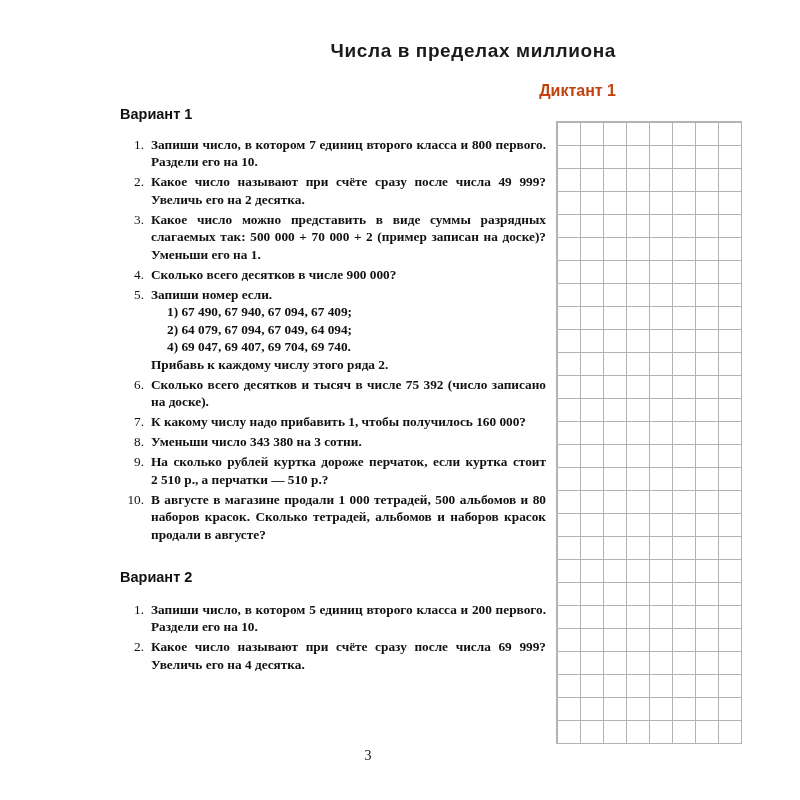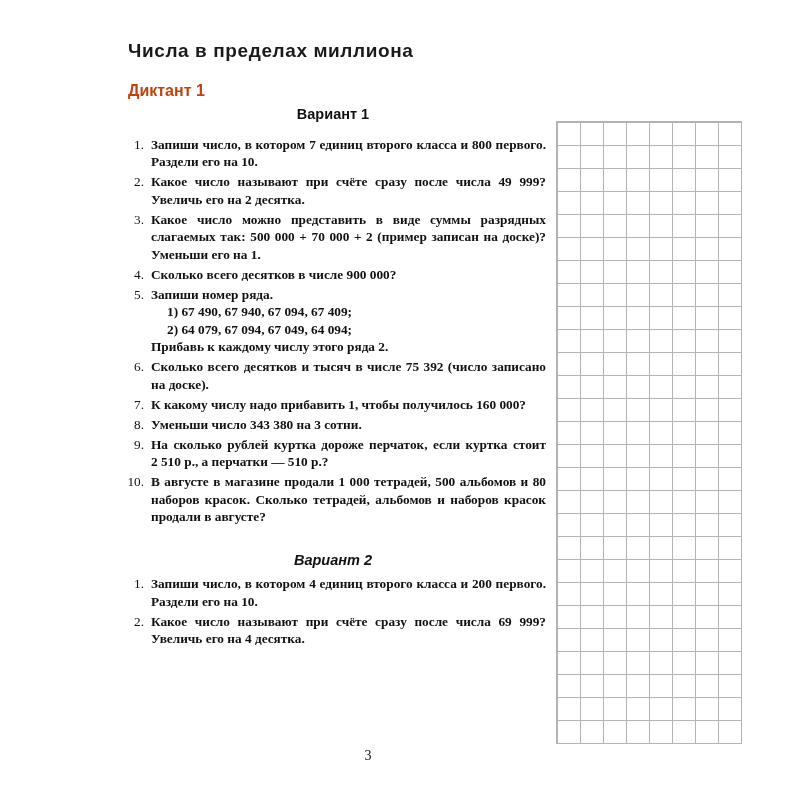--- a/index.html
+++ b/index.html
@@ -1,38 +1,38 @@
 <!DOCTYPE html>
 <html><head>
 <meta charset="utf-8">
 <style>
   html,body { margin:0; padding:0; background:#ffffff; }
   .page {
     position:relative; width:800px; height:800px; background:#ffffff;
     overflow:hidden; color:#111;
   }
-  .head-band { position:absolute; left:128px; top:40px; width:496px; text-align:left; }
+  .head-band { position:absolute; left:120px; top:40px; width:496px; text-align:right; }
   .title {
     font-family:"Liberation Sans", sans-serif; font-weight:700;
     font-size:19px; letter-spacing:0.6px; margin:0; color:#1a1a1a;
   }
   .subtitle {
     font-family:"Liberation Sans", sans-serif; font-weight:700;
     font-size:16px; margin:20px 0 0; color:#c2410c;
   }
   .column {
     position:absolute; left:120px; top:106px; width:426px;
     font-family:"Liberation Serif", serif; font-size:13.3px;
     line-height:17.5px; color:#111;
   }
   .variant {
     font-family:"Liberation Sans", sans-serif; font-weight:700;
-    font-size:14.5px; text-align:center; margin:0 0 12px;
+    font-size:14.5px; text-align:left; margin:0 0 12px;
   }
-  .variant.v2 { margin:26px 0 6px;font-style:italic; }
+  .variant.v2 { margin:26px 0 14px; }
   .item { display:flex; margin:0 0 2.5px; }
   .num { flex:0 0 24px; text-align:right; margin-right:7px; }
   .txt { flex:1; text-align:justify;font-weight:bold; }
   .line { text-align:left; }
   .series { padding-left:16px; }
   .grid {
     position:absolute; left:556px; top:121px; width:184px; height:621px;
     border:1px solid #b3b3b3; box-sizing:content-box;
     background-image:
       linear-gradient(to right, #b3b3b3 1px, transparent 1px),
@@ -74,23 +74,24 @@
     </div>
 
     <div class="item">
       <span class="num">4.</span>
       <span class="txt">Сколько всего десятков в числе 900&nbsp;000?</span>
     </div>
 
     <div class="item">
       <span class="num">5.</span>
       <div class="txt">
-        <div class="line">Запиши номер ряда.</div>
+        <div class="line">Запиши номер если.</div>
         <div class="line series">1)  67&nbsp;490,  67&nbsp;940,  67&nbsp;094,  67&nbsp;409;</div>
         <div class="line series">2)  64&nbsp;079,  67&nbsp;094,  67&nbsp;049,  64&nbsp;094;</div>
+        <div class="line series">4)  69&nbsp;047,  69&nbsp;407,  69&nbsp;704,  69&nbsp;740.</div>
         <div class="line">Прибавь к каждому числу этого ряда 2.</div>
       </div>
     </div>
 
     <div class="item">
       <span class="num">6.</span>
       <span class="txt">Сколько всего десятков и тысяч в числе 75&nbsp;392 (число записано на доске).</span>
     </div>
 
     <div class="item">
@@ -110,21 +111,21 @@
 
     <div class="item">
       <span class="num">10.</span>
       <span class="txt">В августе в магазине продали 1&nbsp;000 тетрадей, 500 альбомов и 80 наборов красок. Сколько тетрадей, альбомов и наборов красок продали в августе?</span>
     </div>
 
     <h3 class="variant v2">Вариант 2</h3>
 
     <div class="item">
       <span class="num">1.</span>
-      <span class="txt">Запиши число, в котором 4 единиц второго класса и 200 первого. Раздели его на 10.</span>
+      <span class="txt">Запиши число, в котором 5 единиц второго класса и 200 первого. Раздели его на 10.</span>
     </div>
 
     <div class="item">
       <span class="num">2.</span>
       <span class="txt">Какое число называют при счёте сразу после числа 69&nbsp;999? Увеличь его на 4 десятка.</span>
     </div>
 
   </div>
 
   <div class="grid"></div>

